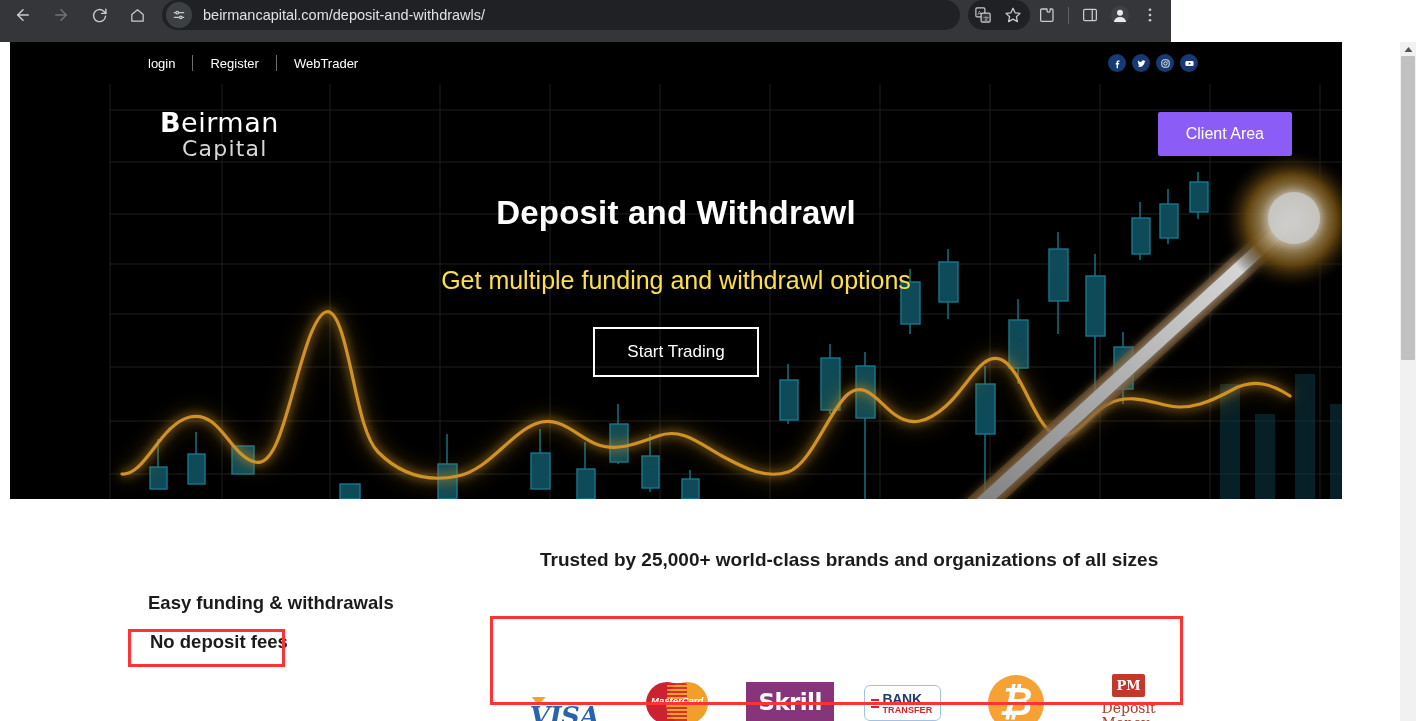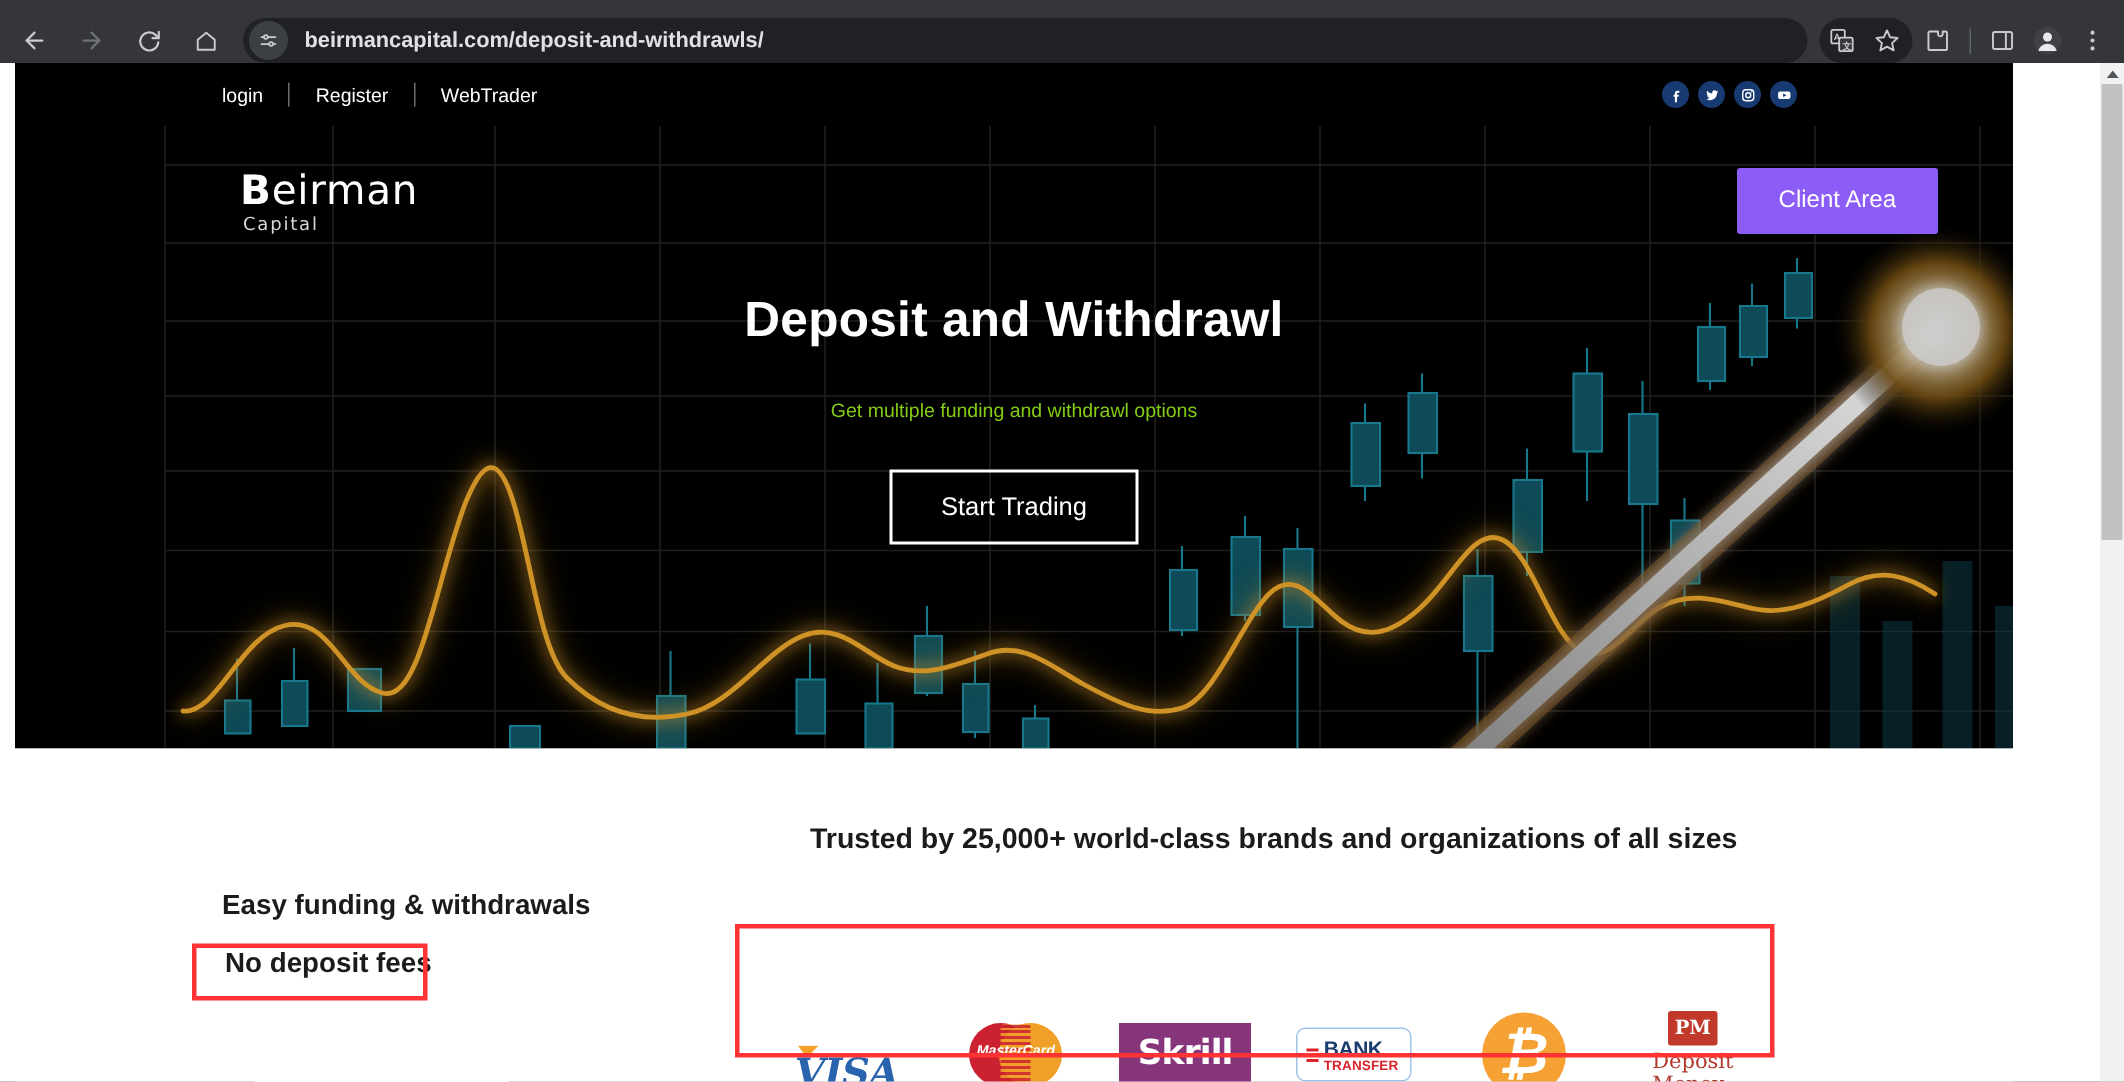--- a/index.html
+++ b/index.html
@@ -5,22 +5,22 @@
   * { box-sizing: border-box; margin: 0; padding: 0; }
   html, body {
     width: 1416px; height: 721px;
     font-family: "Liberation Sans", sans-serif;
     overflow: hidden; background: #fff;
   }
   #page { position: relative; width: 1416px; height: 721px; overflow: hidden; }
 
   
   .browser-bar {
-    position: absolute; top: 0; left: 0; width: 1416px; height: 42px;
-    background: #35363a; display: flex; align-items: flex-end; font-weight: bold;
+    position: absolute; top: 0; left: 0; width: 1171px; height: 42px;
+    background: #35363a; display: flex; align-items: flex-start;
   }
   .nav-btn {
     width: 30px; height: 30px; margin-left: 8px;
     display: flex; align-items: center; justify-content: center;
     border-radius: 50%; color: #c9cbcd; flex: 0 0 auto;
   }
   .nav-btn.disabled { color: #707376; }
   .nav-btn svg { display: block; }
   .omnibox {
     flex: 1 1 auto; height: 30px; margin: 0 8px 0 10px;
@@ -99,22 +99,22 @@
   .nav {
     display: flex; align-items: center; height: 100px; padding: 0 24px 0 150px;
   }
   .logo { width: 100px; flex: 0 0 auto; position: relative; }
   .logo-main {
     font-size: 27px; color: #fff; letter-spacing: .5px; line-height: 1;
     font-family: "DejaVu Sans", sans-serif;
   }
   .logo-main b { font-weight: 700; }
   .logo-sub {
-    font-size: 12px; color: #d8d8d8; letter-spacing: 1.2px;
-    margin-top: 2px; margin-left: 2px; line-height: 1;
+    font-size: 22px; color: #d8d8d8; letter-spacing: 1.2px;
+    margin-top: 2px; margin-left: 22px; line-height: 1;
     font-family: "DejaVu Sans", sans-serif;
   }
   .navlinks {
     display: flex; align-items: center; margin-left: 156px; gap: 0;
   }
   .navlink {
     display: flex; align-items: center; gap: 8px;
     color: #fff; font-size: 15.5px; font-weight: 700;
     text-decoration: none; padding: 0 21px; white-space: nowrap;
   }
@@ -128,21 +128,21 @@
     background: #8b5cf6; color: #fff; font-size: 16px;
     padding: 13px 28px; border: none; border-radius: 2px;
     font-family: "Liberation Sans", sans-serif; cursor: pointer;
     white-space: nowrap;
   }
   .hero-copy { text-align: center; margin-top: 10px; }
   .hero-title {
     color: #fff; font-size: 33px; font-weight: 700; letter-spacing: .2px;
   }
   .hero-sub {
-    color: #84cc16; font-size: 13px; margin-top: 34px; font-weight: 400;
+    color: #fde047; font-size: 25px; margin-top: 34px; font-weight: 400;
   }
   .start-btn {
     margin-top: 32px; background: transparent; color: #fff;
     border: 2px solid #fff; font-size: 17px; padding: 13px 32px;
     font-family: "Liberation Sans", sans-serif; cursor: pointer;
   }
 
   
   .white-sec { background: #fff; position: relative; height: 222px; }
   .trusted {

